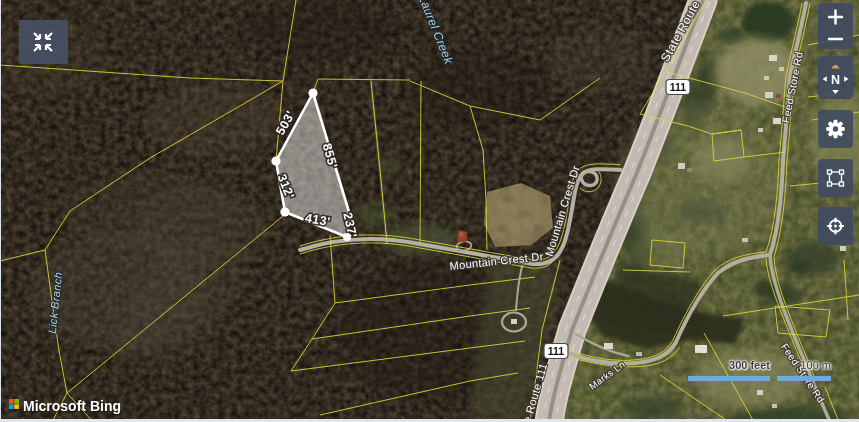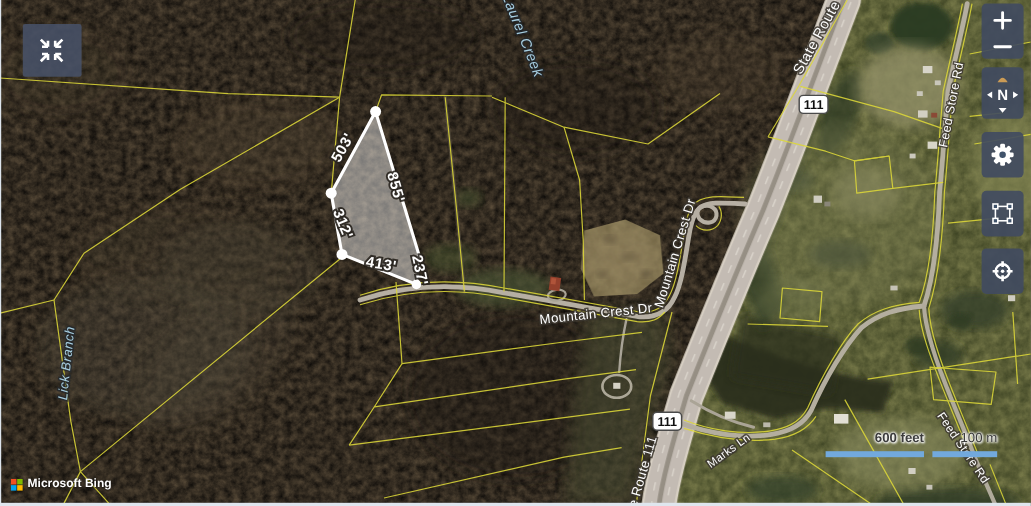--- a/index.html
+++ b/index.html
@@ -363,36 +363,36 @@
   <svg width="35" height="38" viewBox="0 0 35 38">
     <g transform="translate(17.5,19)" stroke="#ffffff" fill="none">
       <circle r="5.8" stroke-width="2"></circle>
       <path d="M0,-8.3 L0,-3.4 M0,3.4 L0,8.3 M-8.3,0 L-3.4,0 M3.4,0 L8.3,0" stroke-width="2.2"></path>
       <circle r="1.5" fill="#ffffff" stroke="none"></circle>
     </g>
   </svg>
 </div>
 
 
-<div style="position:absolute;left:688px;top:359px;width:82px;text-align:right;font-size:11px;font-weight:bold;color:#3c3c3c;text-shadow:0 0 2px #fff,0 0 2px #fff,0 0 3px #fff,1px 1px 2px #fff;">600 feet</div>
+<div style="position:absolute;left:688px;top:359px;width:82px;text-align:right;font-size:11px;font-weight:bold;color:#3c3c3c;text-shadow:0 0 2px #fff,0 0 2px #fff,0 0 3px #fff,1px 1px 2px #fff;">300 feet</div>
 <div style="position:absolute;left:777px;top:359px;width:54px;text-align:right;font-size:11px;font-weight:normal;color:#3c3c3c;text-shadow:0 0 2px #fff,0 0 2px #fff,0 0 3px #fff,1px 1px 2px #fff;">100 m</div>
 
 <div style="position:absolute;left:688px;top:376px;width:82px;height:5px;background:#72a9dd;"></div>
 
 <div style="position:absolute;left:777px;top:376px;width:54px;height:5px;background:#72a9dd;"></div>
 
 
 
 
 <div style="position:absolute;left:9px;top:398px;height:11px;">
   <svg width="10" height="10" viewBox="0 0 10 10" style="vertical-align:top;margin-top:1px;">
     <rect x="0" y="0" width="4.7" height="4.7" fill="#f25022"></rect>
     <rect x="5.3" y="0" width="4.7" height="4.7" fill="#7fba00"></rect>
     <rect x="0" y="5.3" width="4.7" height="4.7" fill="#00a4ef"></rect>
     <rect x="5.3" y="5.3" width="4.7" height="4.7" fill="#ffb900"></rect>
-  </svg><span style="font-size:10px;color:#ffffff;font-weight:600;margin-left:4px;vertical-align:top;text-shadow:0 1px 2px rgba(0,0,0,0.7);">Microsoft Bing</span>
+  </svg><span style="font-size:14px;color:#ffffff;font-weight:600;margin-left:4px;vertical-align:top;text-shadow:0 1px 2px rgba(0,0,0,0.7);">Microsoft Bing</span>
 </div>
 
 
 <div style="position:absolute;left:0;top:0;width:1px;height:422px;background:#dde4ec;"></div>
 
 <div style="position:absolute;left:0;top:419px;width:859px;height:3px;background:#dfe6ee;"></div>
 </div>
 
 </body></html>

